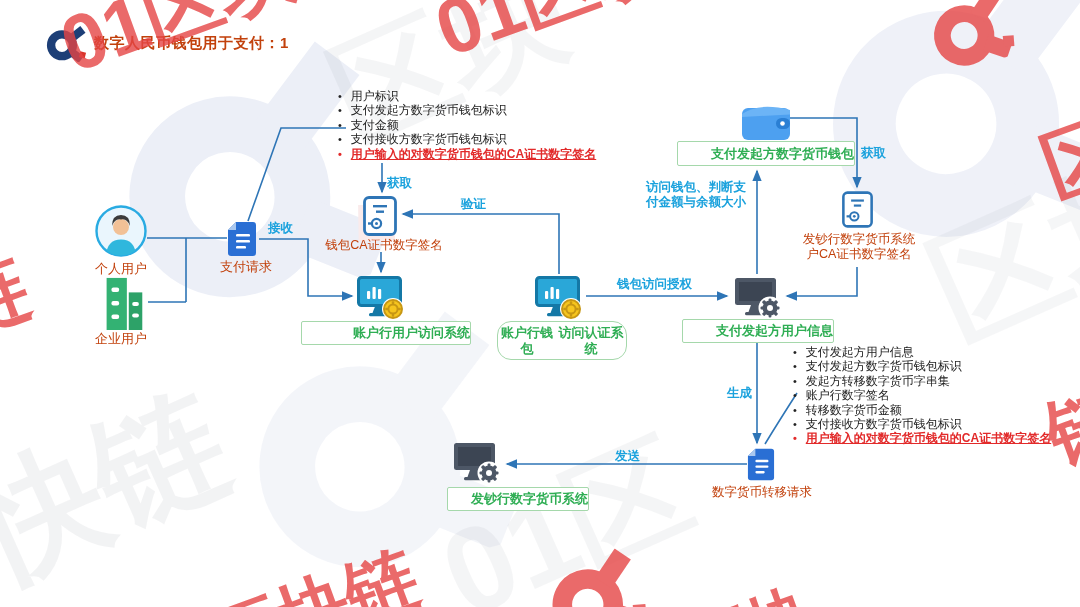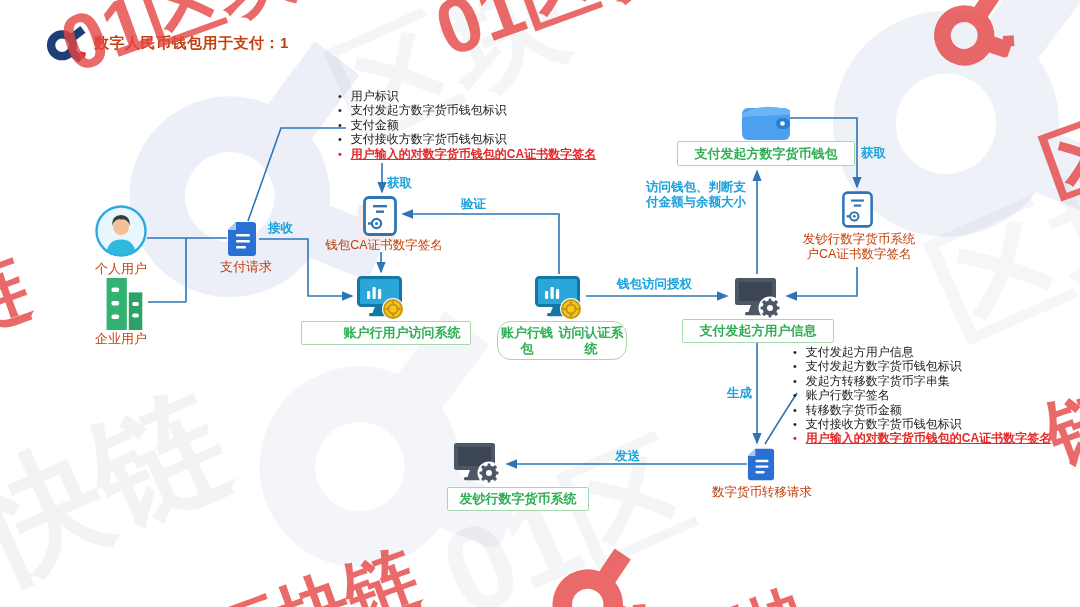--- a/index.html
+++ b/index.html
@@ -11,21 +11,21 @@
   .wm{position:absolute;pointer-events:none;white-space:nowrap;font-weight:900;}
   .wm-gray{color:#5a6270;opacity:0.06;}
   .wm-lav{opacity:0.55;}
   .wm-red{color:#e64545;opacity:0.8;}
   
   .layer{position:absolute;left:0;top:0;width:1080px;height:607px;}
   .node{position:absolute;}
   .lbl{position:absolute;font-size:12.5px;color:#c2410c;text-align:center;line-height:15px;z-index:5;}
   .gbox{position:absolute;border:1px solid #a5d8ab;background:#fff;color:#2fae54;
         font-weight:700;font-size:13px;text-align:center;display:flex;
-        align-items:center;justify-content:center;line-height:16px;z-index:5;border-radius:2px;}
+        align-items:center;justify-content:flex-end;line-height:16px;z-index:5;border-radius:2px;}
   .elbl{position:absolute;color:#1ba2dd;font-weight:700;font-size:12.5px;line-height:15px;z-index:5;white-space:nowrap;}
   .blist{position:absolute;z-index:5;}
   .brow{display:flex;align-items:flex-start;font-size:12px;color:#222;line-height:14.4px;white-space:nowrap;}
   .brow::before{content:"•";margin-right:9px;font-size:11px;line-height:14.4px;color:inherit;}
   .brow.red{color:#e22a2a;font-weight:700;}
   .brow.red span{text-decoration:underline;}
   .title{position:absolute;left:94px;top:34px;font-size:15px;font-weight:700;color:#c2410c;z-index:6;letter-spacing:0.5px;}
 </style>
 </head>
 <body>

